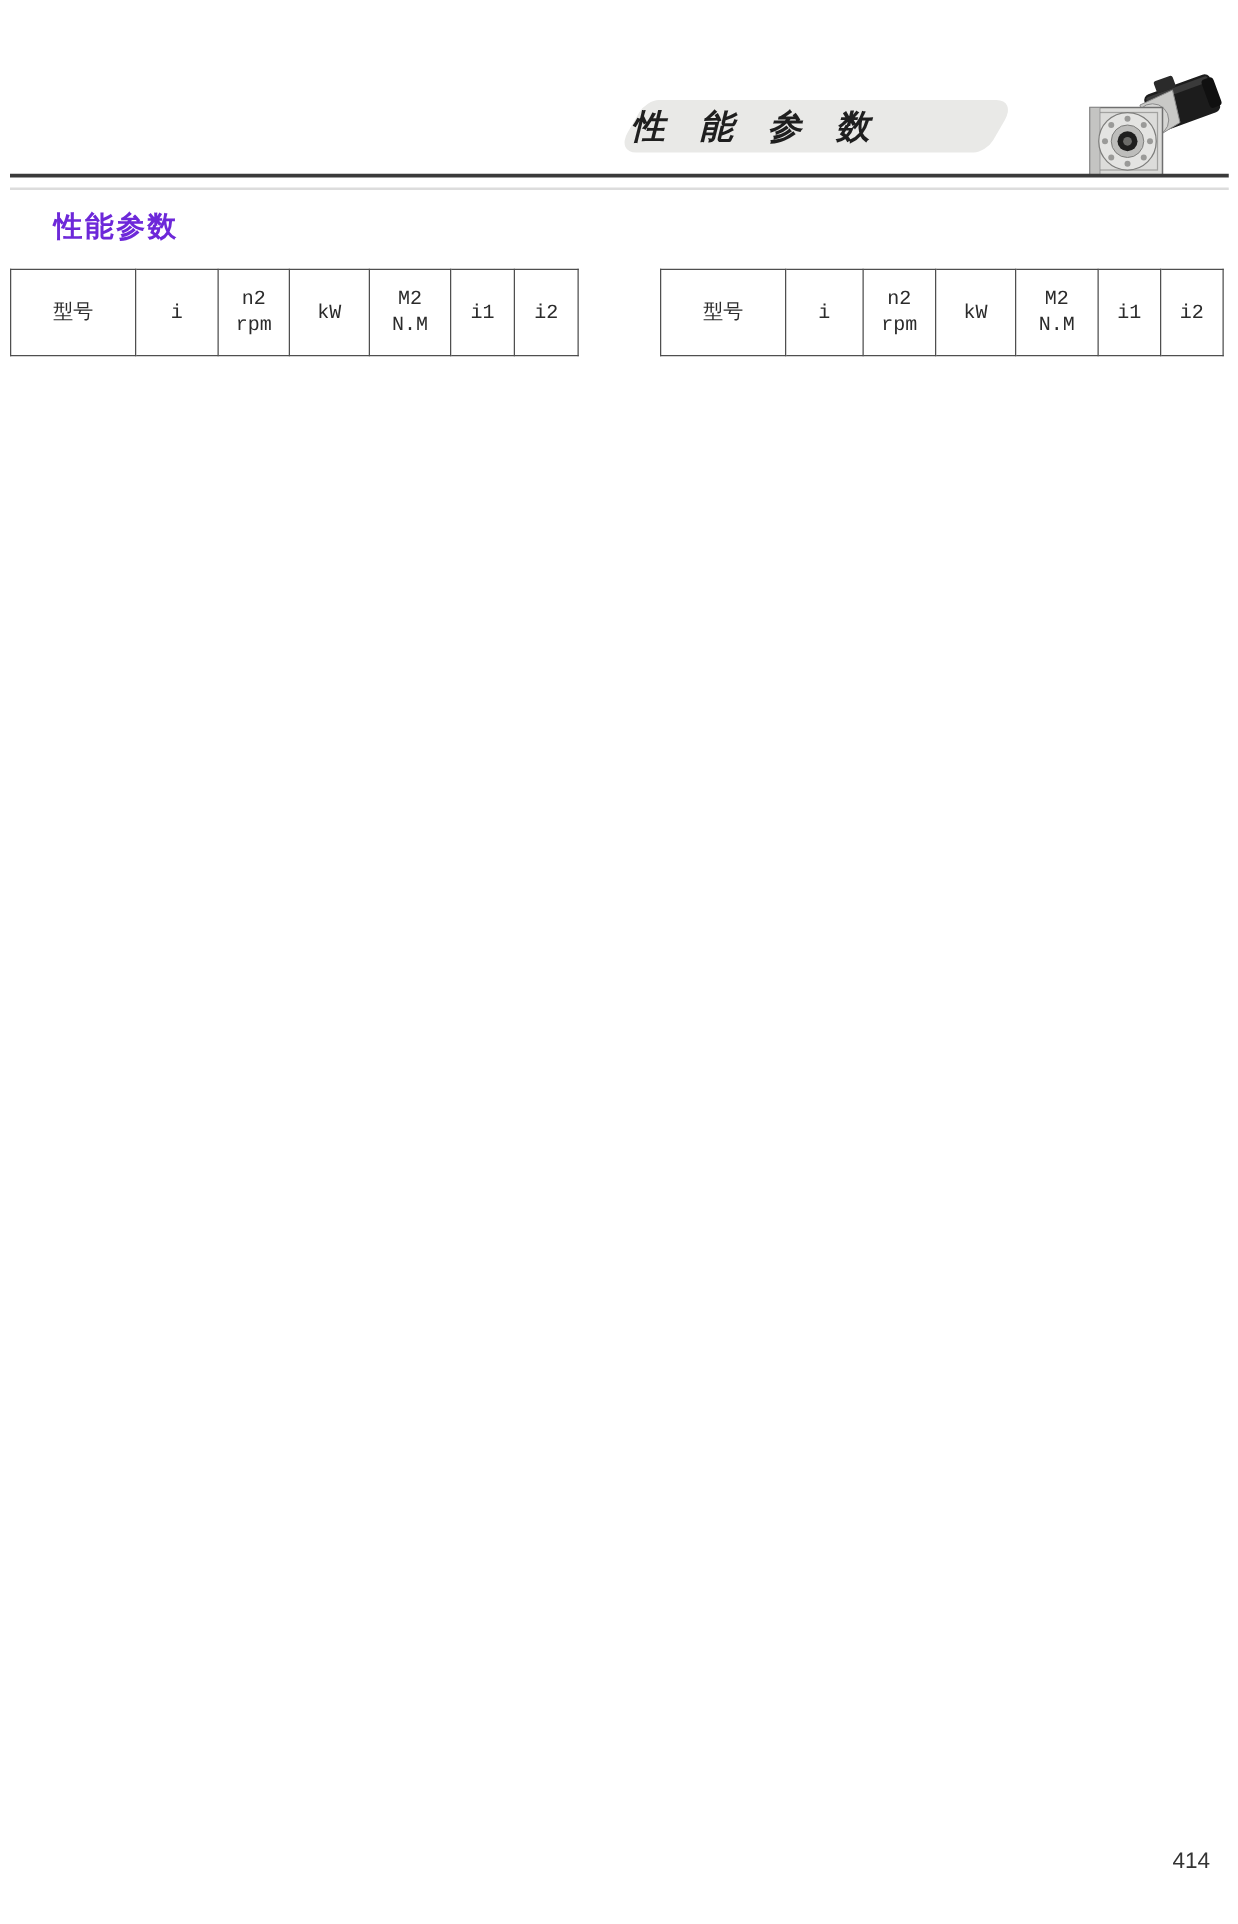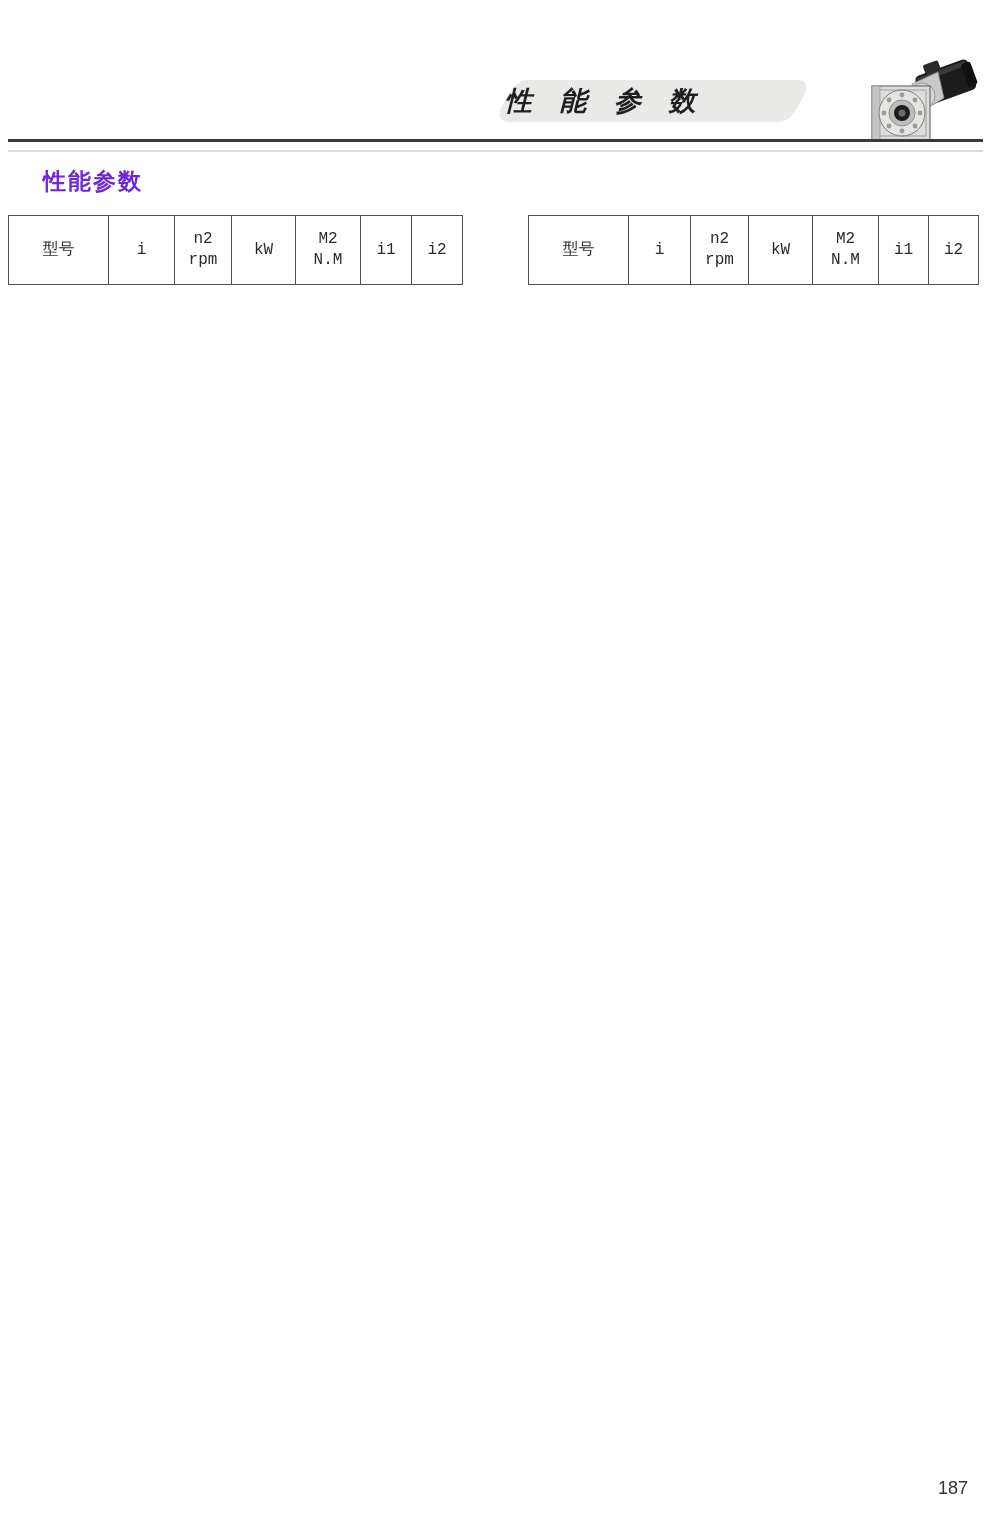--- a/index.html
+++ b/index.html
@@ -129,14 +129,14 @@
           <th>kW</th>
           <th>M2
 N.M</th>
           <th>i1</th>
           <th>i2</th>
         </tr>
       </thead>
       <tbody></tbody>
     </table>
 
-  <div class="page-number">187</div>
+  <div class="page-number">414</div>
 </div>
 
 </body></html>

